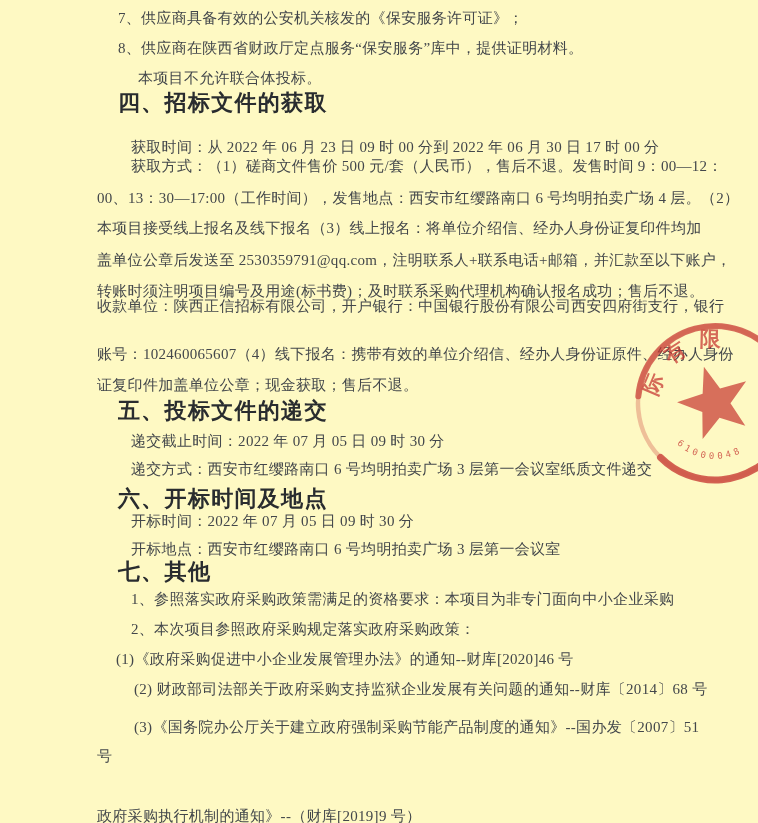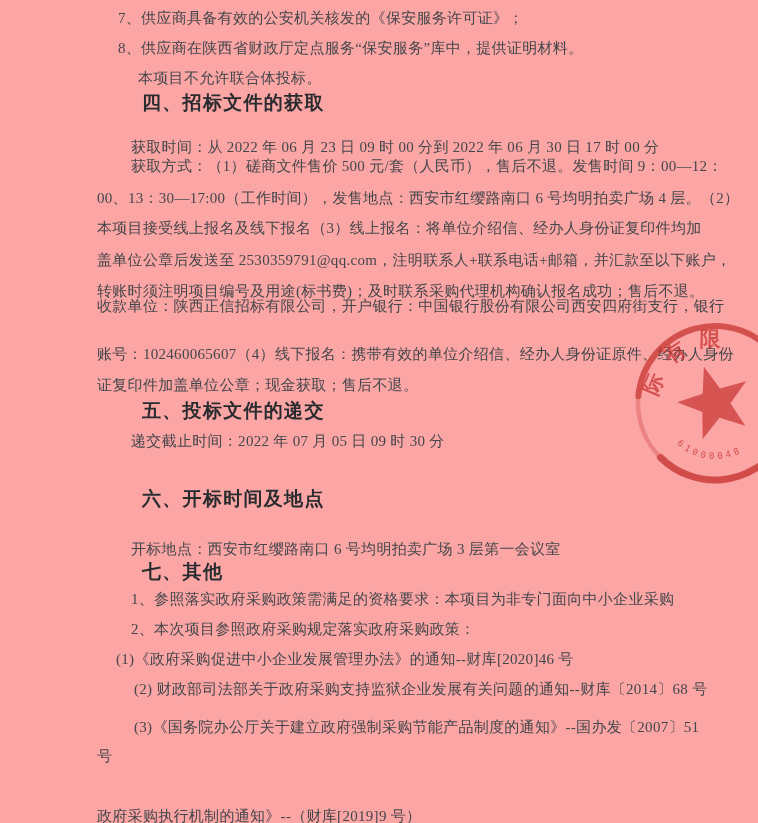--- a/index.html
+++ b/index.html
@@ -3,36 +3,35 @@
 <meta charset="utf-8">
 <style>
   html,body{margin:0;padding:0;}
   body{
     width:758px;height:823px;
     background:#ffffff;
     overflow:hidden;
     position:relative;
     font-family:"Liberation Serif","DejaVu Serif",serif;
   }
-  .page{position:absolute;inset:0;background:#fca5a5;overflow:hidden;text-decoration:underline;}
+  .page{position:absolute;inset:0;background:#fef9c3;overflow:hidden;text-decoration:underline;}
   .line{
     position:absolute;
     white-space:nowrap;
     font-size:15px;line-height:20px;
     color:#43474b;
     letter-spacing:.3px;
     font-family:"Liberation Serif","DejaVu Serif",serif;
   }
   .hd{
     font-family:"Liberation Sans","DejaVu Sans",sans-serif;
     font-weight:700;
-    font-size:19px;
+    font-size:22px;
     color:#292c2f;
     letter-spacing:1.3px;
-    margin-left:24px;
   }
   
   .mL0{left:97px}   
   .mL1{left:118px}  
   .mL2{left:131px}  
   .mL3{left:138px}  
   .mL4{left:134px}  
   .mL5{left:116px}  
   
   #l0{top:8px}  #l1{top:38px}  #l2{top:68px}  #l3{top:93px}
@@ -62,21 +61,23 @@
   <div class="line mL2" id="l5">获取方式：（1）磋商文件售价 500 元/套（人民币），售后不退。发售时间 9：00—12：</div>
   <div class="line mL0" id="l6">00、13：30—17:00（工作时间），发售地点：西安市红缨路南口 6 号均明拍卖广场 4 层。（2）</div>
   <div class="line mL0" id="l7">本项目接受线上报名及线下报名（3）线上报名：将单位介绍信、经办人身份证复印件均加</div>
   <div class="line mL0" id="l8">盖单位公章后发送至 2530359791@qq.com，注明联系人+联系电话+邮箱，并汇款至以下账户，</div>
   <div class="line mL0" id="l9">转账时须注明项目编号及用途(标书费)；及时联系采购代理机构确认报名成功；售后不退。</div>
   <div class="line mL0" id="l10">收款单位：陕西正信招标有限公司，开户银行：中国银行股份有限公司西安四府街支行，银行</div>
   <div class="line mL0" id="l11">账号：102460065607（4）线下报名：携带有效的单位介绍信、经办人身份证原件、经办人身份</div>
   <div class="line mL0" id="l12">证复印件加盖单位公章；现金获取；售后不退。</div>
   <div class="line mL1 hd" id="l13">五、投标文件的递交</div>
   <div class="line mL2" id="l14">递交截止时间：2022 年 07 月 05 日 09 时 30 分</div>
+  <div class="line mL2" id="l15">递交方式：西安市红缨路南口 6 号均明拍卖广场 3 层第一会议室纸质文件递交</div>
   <div class="line mL1 hd" id="l16">六、开标时间及地点</div>
+  <div class="line mL2" id="l17">开标时间：2022 年 07 月 05 日 09 时 30 分</div>
   <div class="line mL2" id="l18">开标地点：西安市红缨路南口 6 号均明拍卖广场 3 层第一会议室</div>
   <div class="line mL1 hd" id="l19">七、其他</div>
   <div class="line mL2" id="l20">1、参照落实政府采购政策需满足的资格要求：本项目为非专门面向中小企业采购</div>
   <div class="line mL2" id="l21">2、本次项目参照政府采购规定落实政府采购政策：</div>
   <div class="line mL5" id="l22">(1)《政府采购促进中小企业发展管理办法》的通知--财库[2020]46 号</div>
   <div class="line mL4" id="l23">(2) 财政部司法部关于政府采购支持监狱企业发展有关问题的通知--财库〔2014〕68 号</div>
   <div class="line mL4" id="l24">(3)《国务院办公厅关于建立政府强制采购节能产品制度的通知》--国办发〔2007〕51</div>
   <div class="line mL0" id="l25">号</div>
   <div class="line mL0" id="l27">政府采购执行机制的通知》--（财库[2019]9 号）</div>
 

